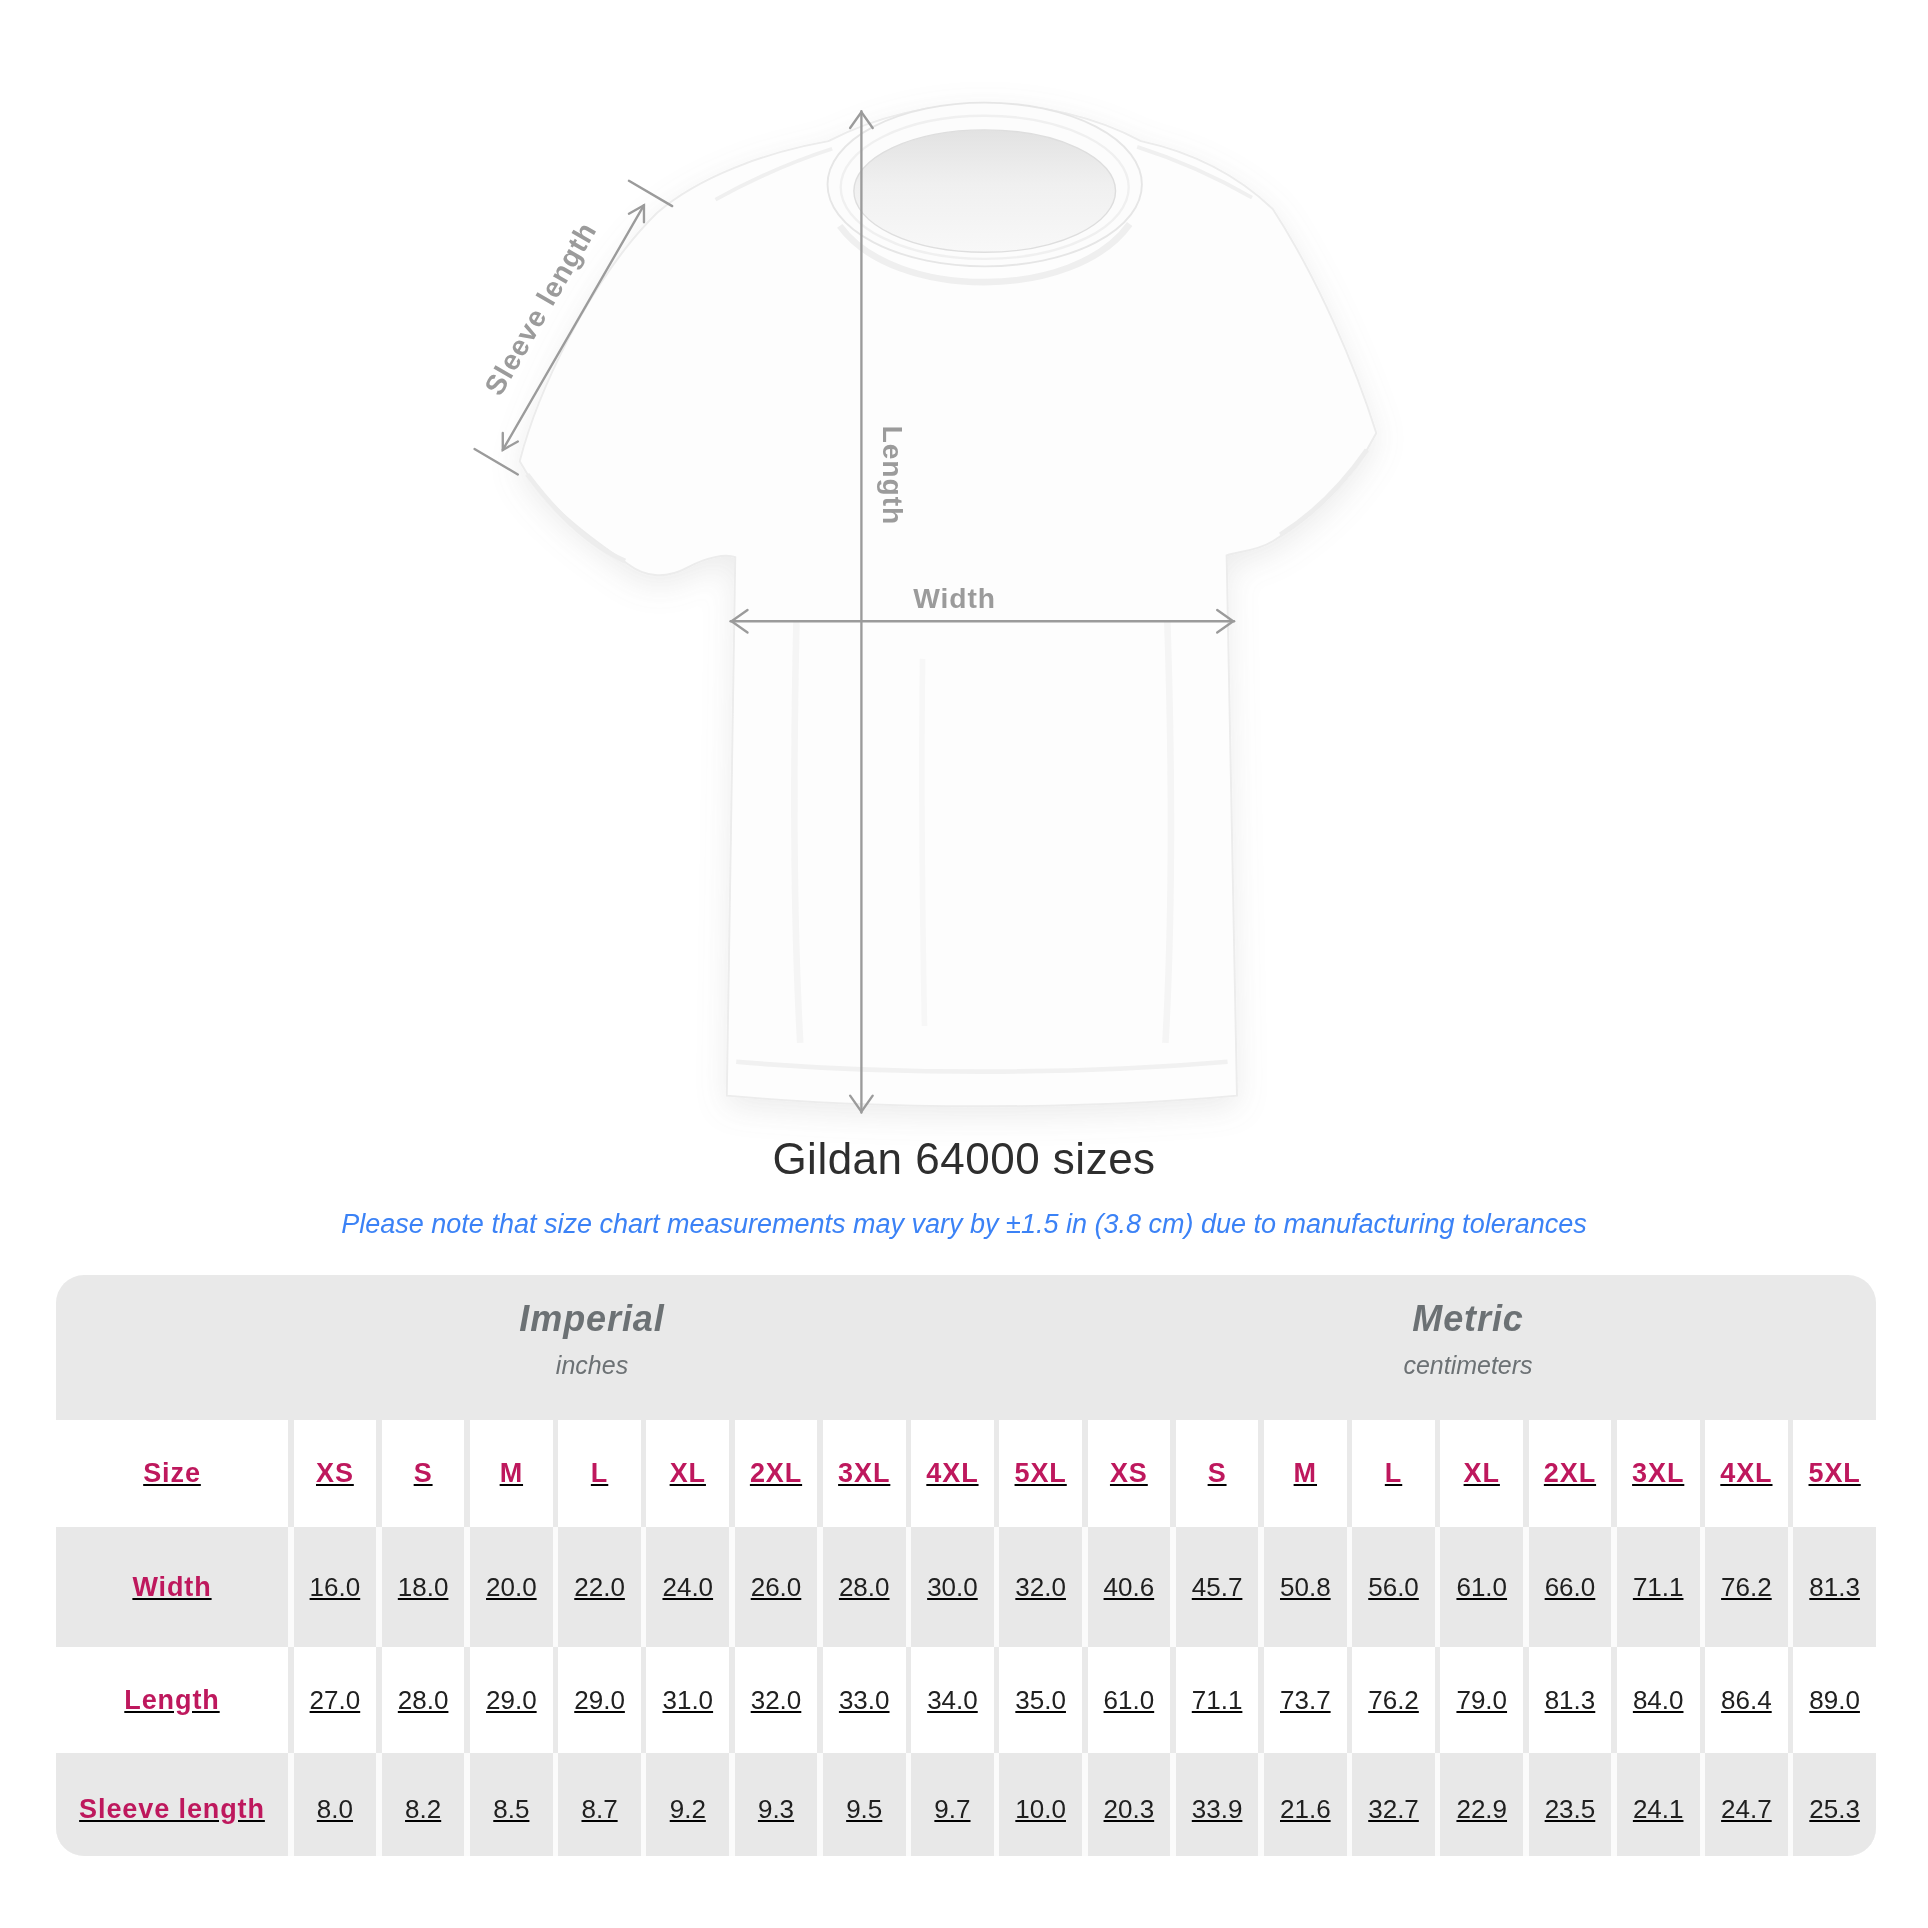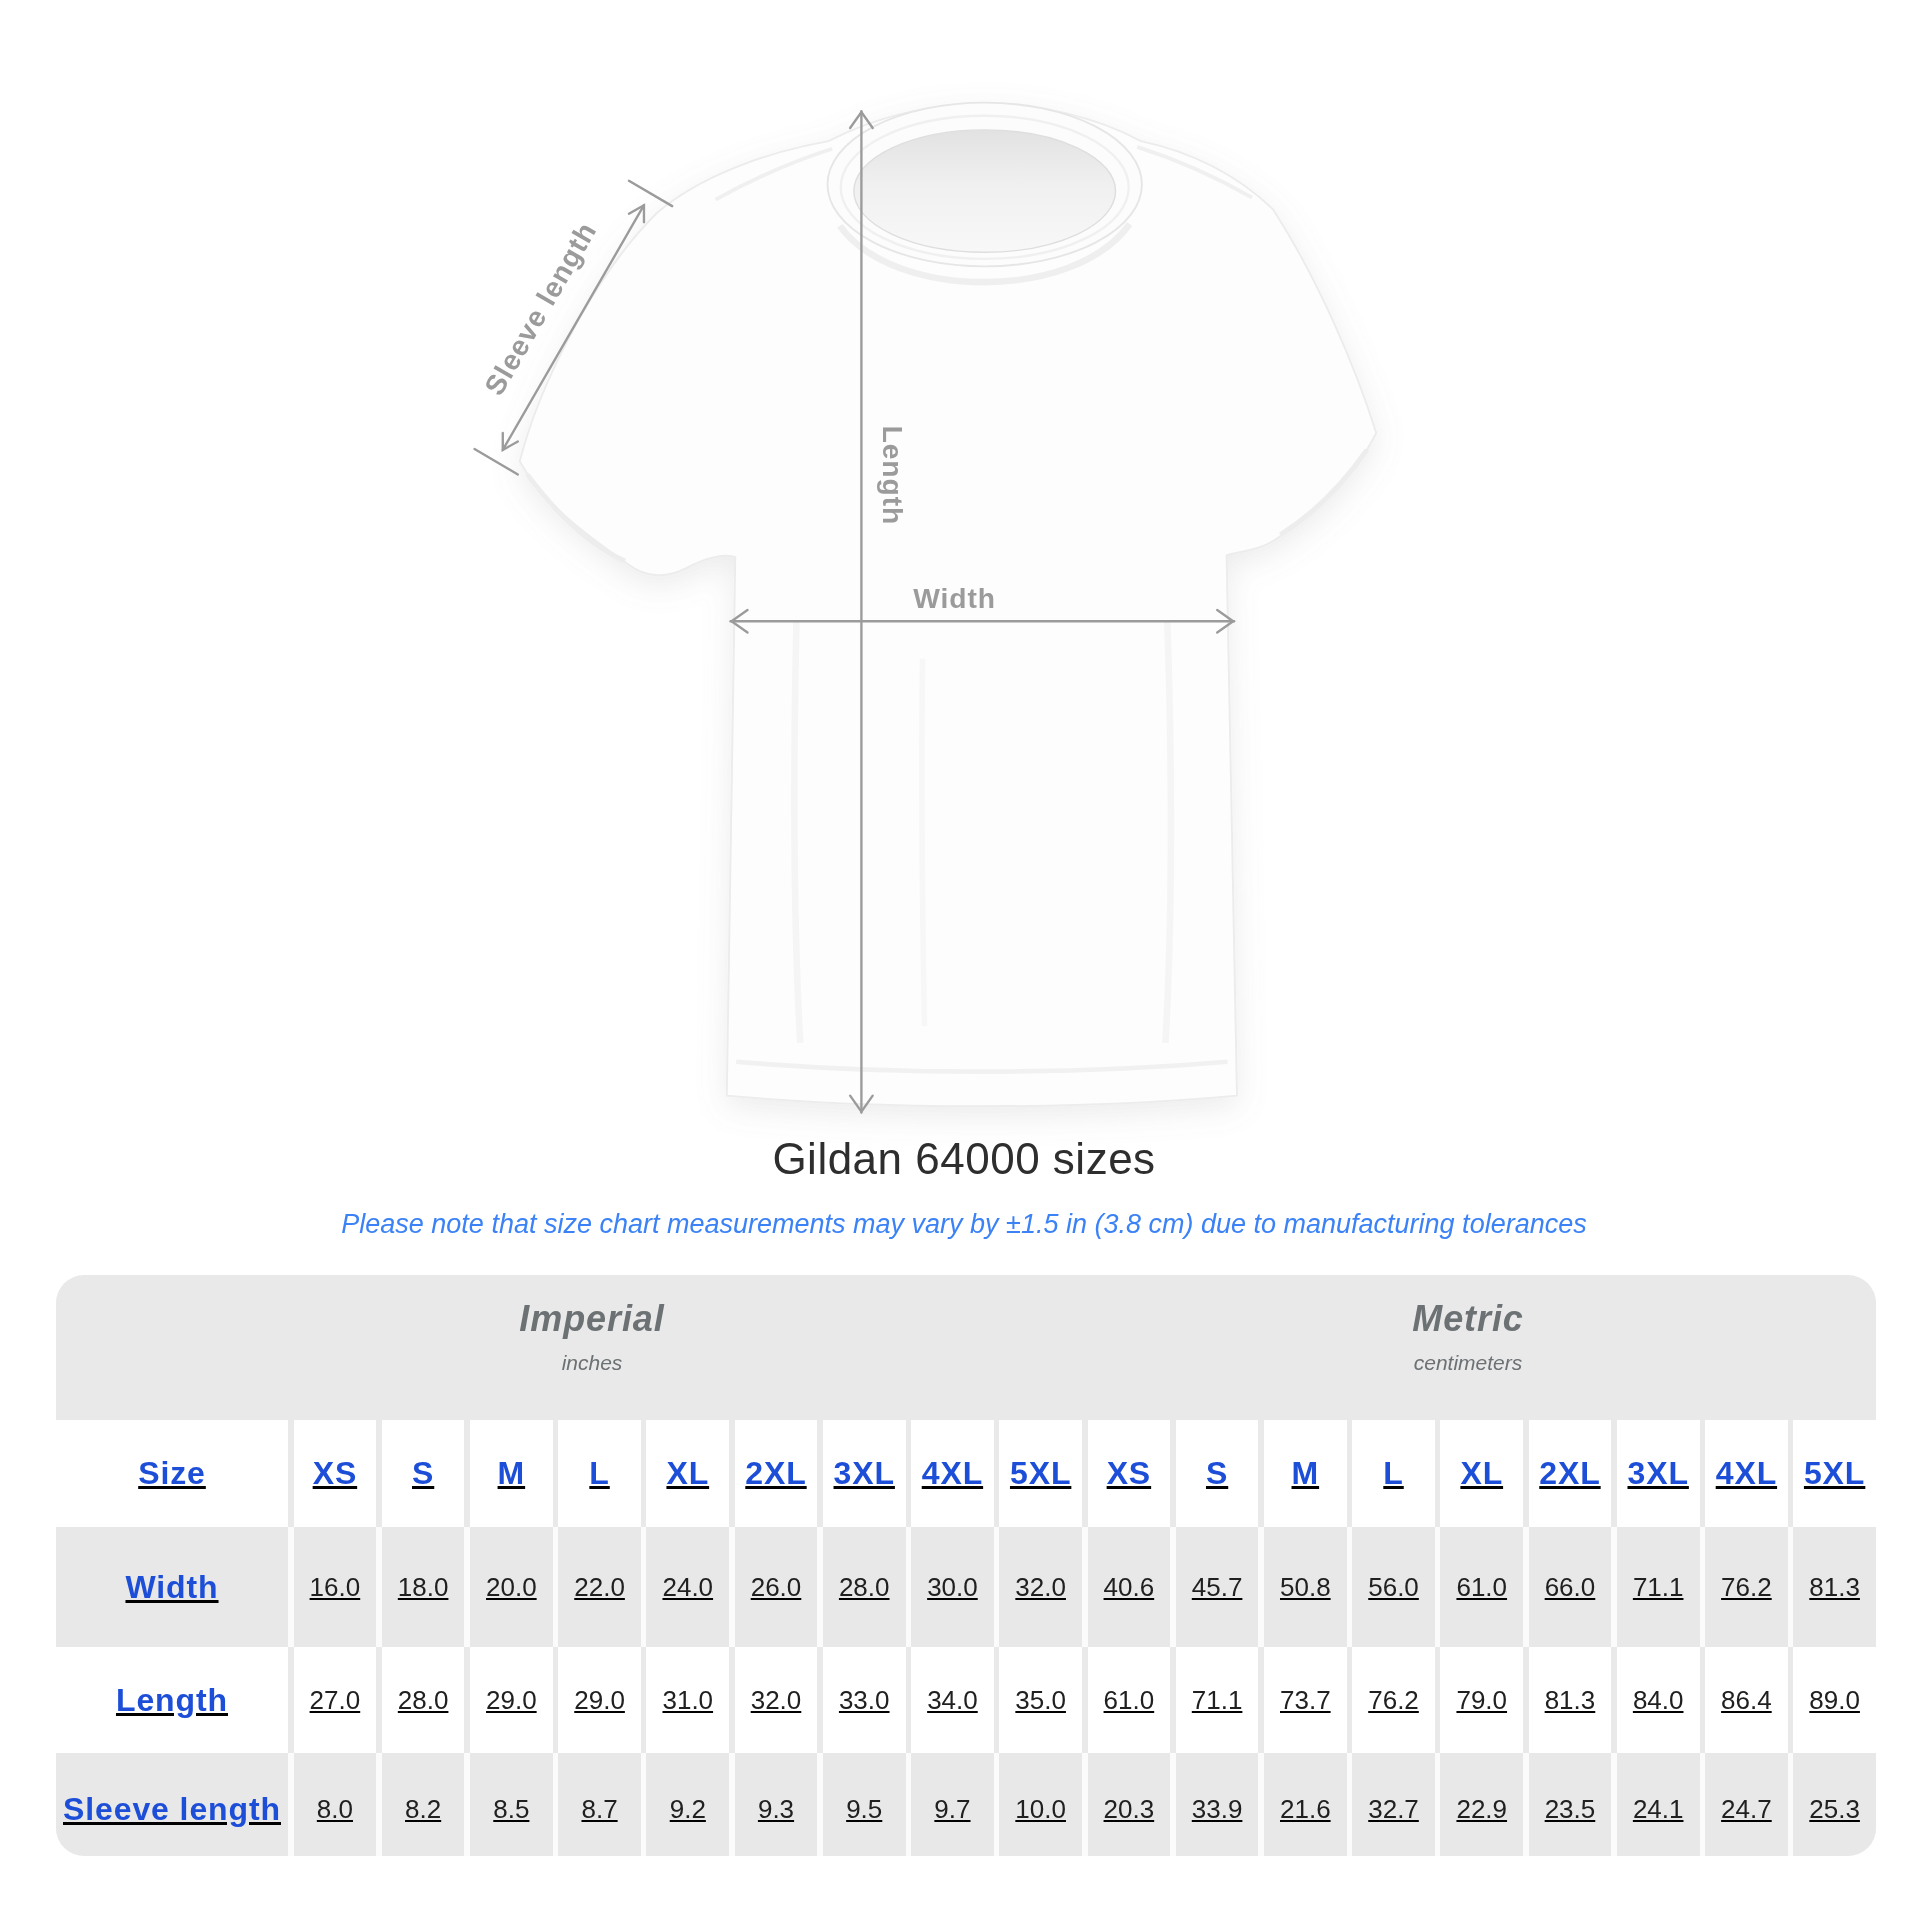--- a/index.html
+++ b/index.html
@@ -43,39 +43,39 @@
     text-decoration: underline;
   }
   .thead { position: relative; height: 145px; }
   .group-h { position: absolute; top: 22.6px; transform: translateX(-50%); text-align: center; }
   .group-h.g1 { left: 536px; }
   .group-h.g2 { left: 1412px; }
   .g-title {
     font-style: italic; font-weight: 700; font-size: 36px;
     color: #6c7174; letter-spacing: 0.9px;
   }
-  .g-sub { font-style: italic; font-size: 21px; color: #6c7174; margin-top: 11.3px; }
+  .g-sub { font-style: italic; font-size: 25px; color: #6c7174; margin-top: 11.3px; }
 
   .trow { display: flex; width: 100%; }
   .r-sizes { height: 107px; background: #e9e9e9; }
   .r-white { height: 106px; background: #e9e9e9; }
   .r-gray  { background: #fbfbfb; }
   .r-gray.r2 { height: 120px; }
   .r-gray.r4 { height: 113px; }
 
   .cell {
     flex: 1 1 0; margin-left: 5.6px;
     display: flex; align-items: center; justify-content: center;
     font-size: 26px; color: #202020;
   }
   .cell.lbl { flex: 0 0 232px; margin-left: 0; }
   .r-sizes .cell, .r-white .cell { background: #ffffff; }
   .r-gray .cell { background: #e8e8e8; }
   .cell.hd, .cell.lbl {
-    font-weight: 700; color: #1d4ed8; font-size: 32px; letter-spacing: 0.9px;
+    font-weight: 700; color: #be185d; font-size: 27px; letter-spacing: 0.9px;
   }
 </style>
 </head>
 <body>
 
 <div class="stage">
 
   <svg class="diagram" width="1928" height="1186" viewBox="0 0 2048 1260">
     <defs>
       <filter id="soft" x="-20%" y="-20%" width="140%" height="140%">

